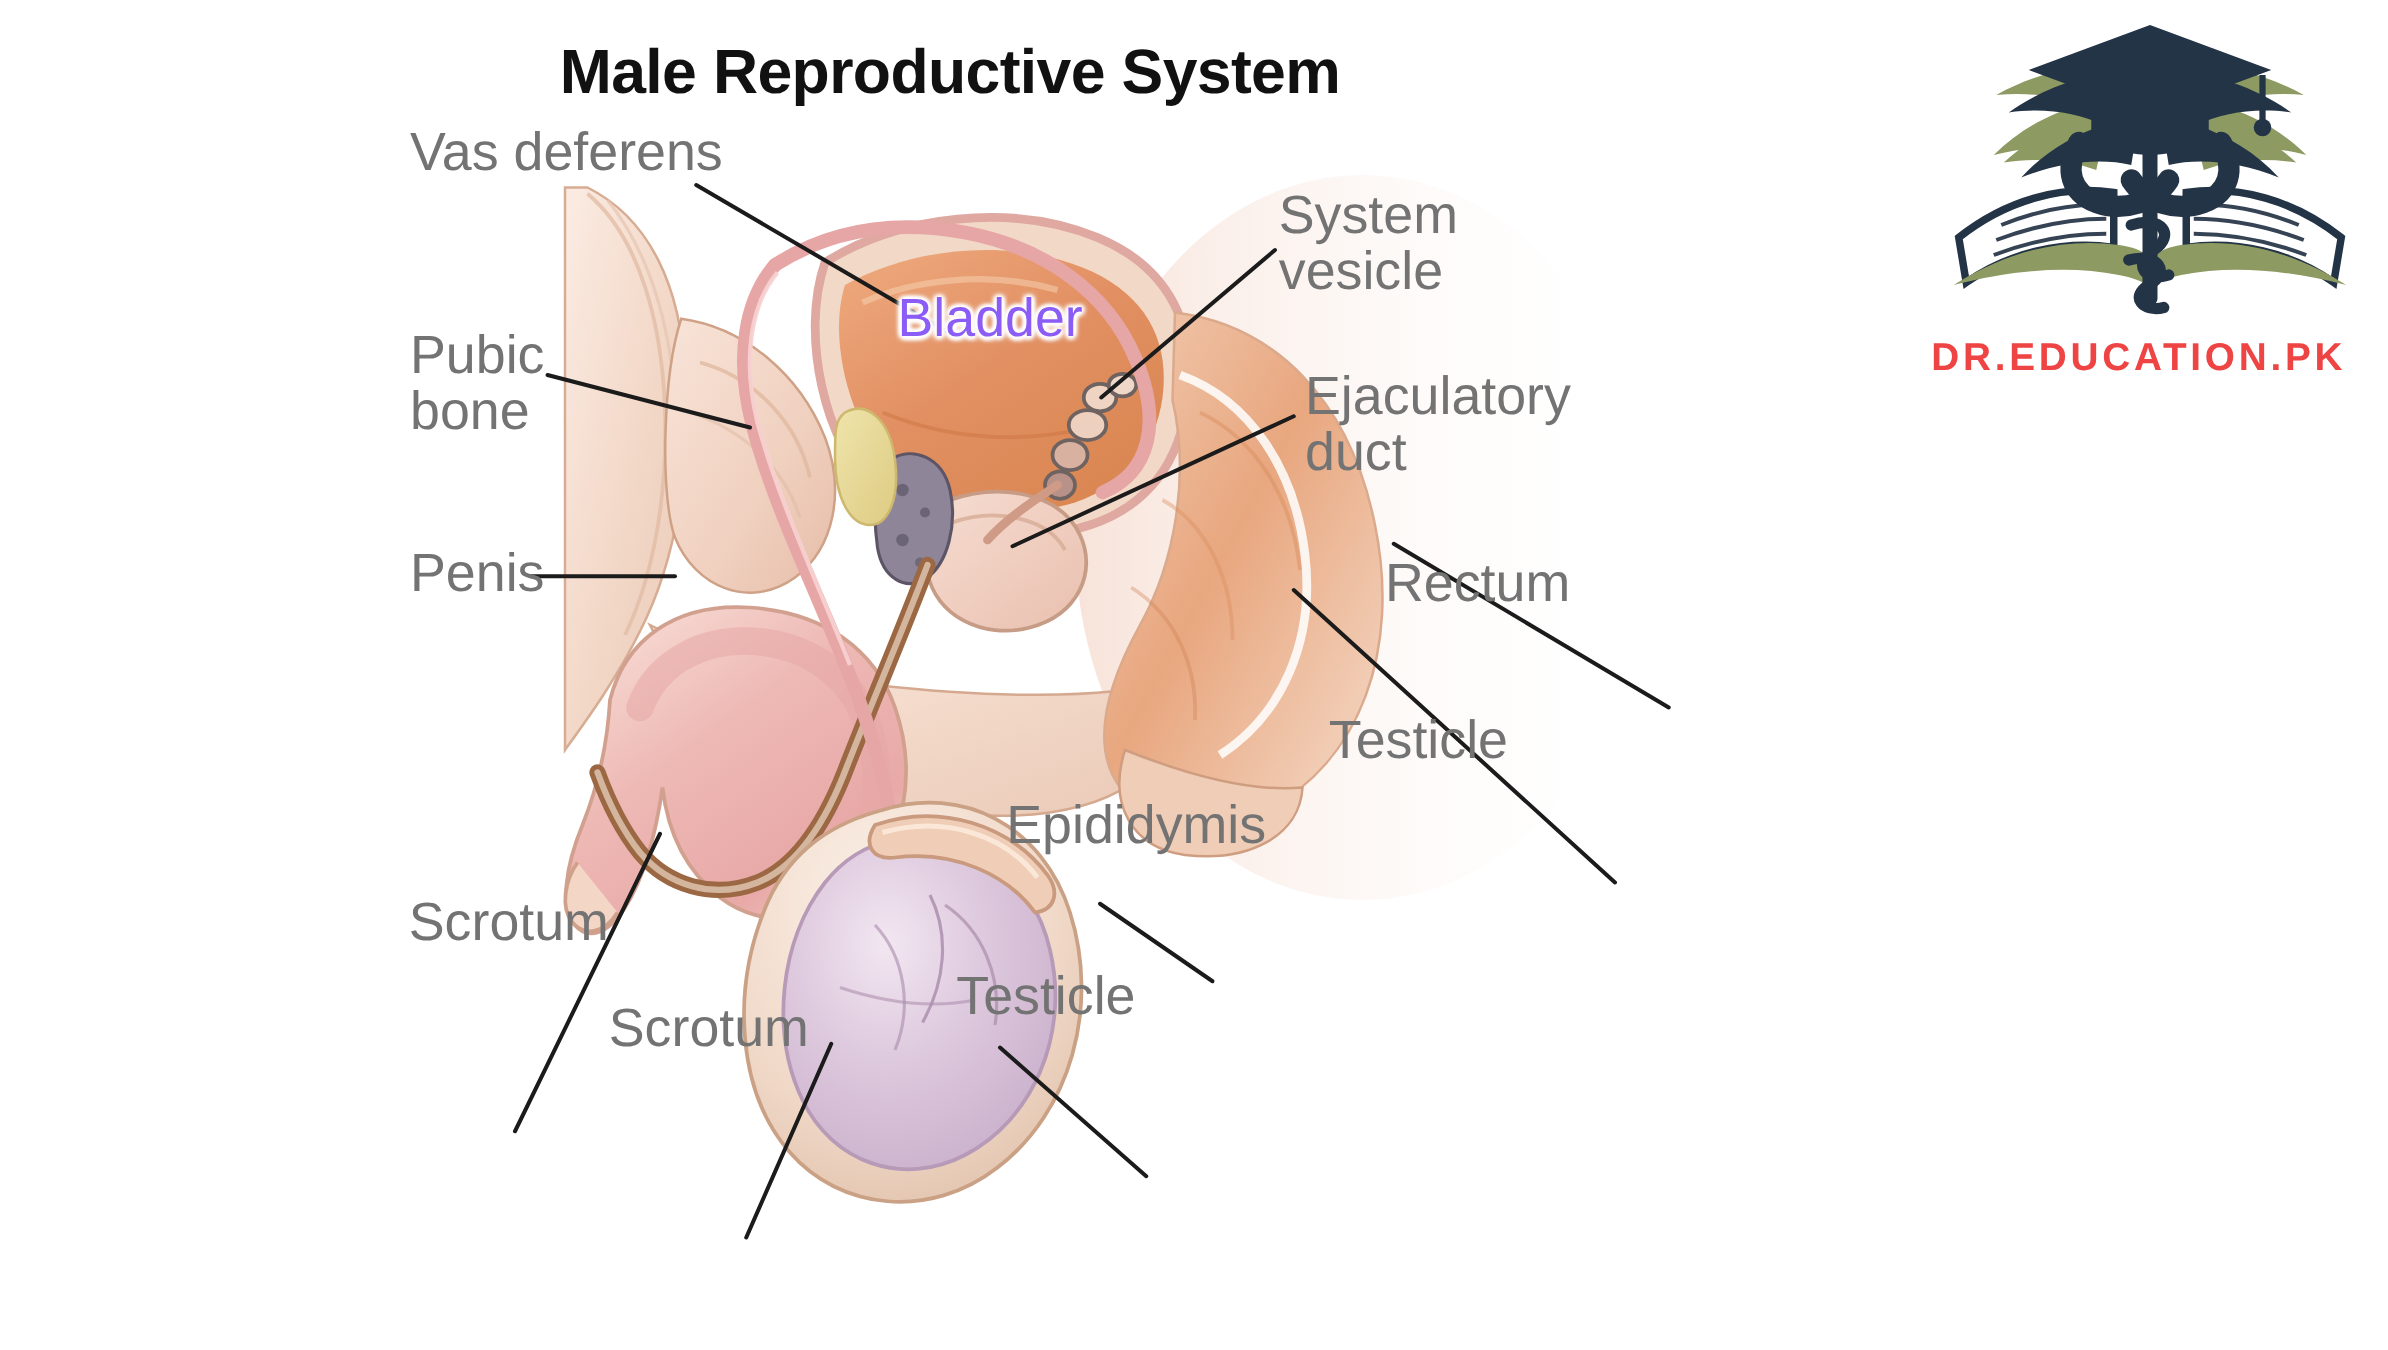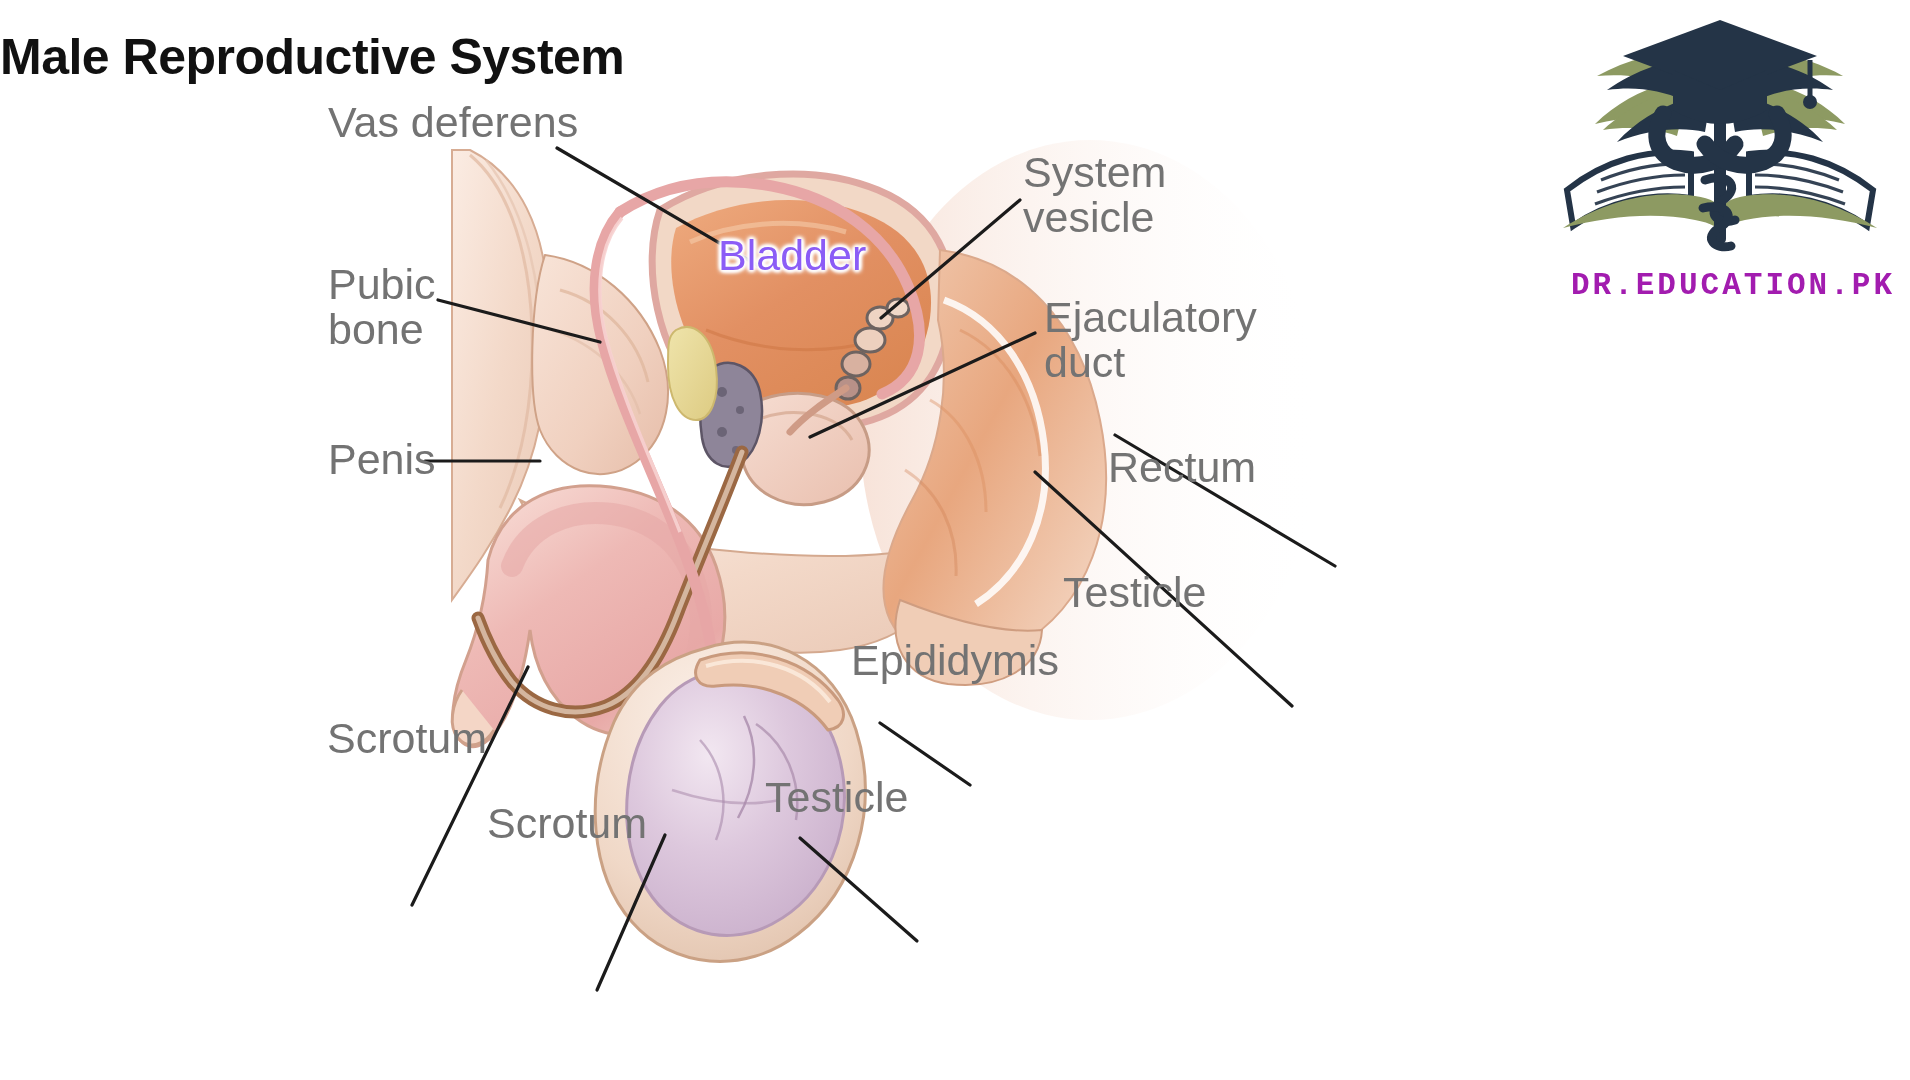--- a/index.html
+++ b/index.html
@@ -18,20 +18,21 @@
     background: #ffffff;
     overflow: hidden;
   }
 
   
   #diagram-title {
     position: absolute;
     left: 0;
     top: 28px;
     width: 1520px;
+    text-align: center;
     font-family: "Liberation Sans", sans-serif;
     font-weight: bold;
     font-size: 50px;
     letter-spacing: -0.5px;
     color: #111111;
     white-space: nowrap;
   }
 
   
   .label {
@@ -69,26 +70,26 @@
     top: 12px;
     width: 350px;
     height: 330px;
   }
   #logo-mark { position: absolute; left: 0; top: 0; width: 350px; height: 255px; }
   #logo-wordmark {
     position: absolute;
     left: 0;
     top: 256px;
     width: 350px;
-    text-align: right;
-    font-family: Liberation Mono, monospace;
+    text-align: left;
+    font-family: Liberation Sans, sans-serif;
     font-size: 31px;
     font-weight: bold;
     letter-spacing: 3.0px;
-    color: #a21caf;
+    color: #ef4444;
     white-space: nowrap;
   }
 </style>
 </head>
 <body>
 
 <div id="stage">
 
   <div id="diagram-title">Male Reproductive System</div>
 
@@ -322,21 +323,21 @@
   <div class="label" style="left:1023px; top:150px;">System
 vesicle</div>
 
   <div class="label" style="left:1044px; top:295px;">Ejaculatory
 duct</div>
 
   <div class="label" style="left:1108px; top:445px;">Rectum</div>
 
   <div class="label" style="left:1063px; top:570px;">Testicle</div>
 
-  <div class="label" style="left:805px; top:638px;margin-left:46px;">Epididymis</div>
+  <div class="label" style="left:805px; top:638px;">Epididymis</div>
 
   <div class="label" style="left:765px; top:775px;">Testicle</div>
 
   <div id="logo-block">
     <svg id="logo-mark" viewBox="0 0 350 255" xmlns="http://www.w3.org/2000/svg">
 
       <g fill="#8d9a62">
         <path d="M168 40 C 130 36, 88 44, 52 64 C 76 62, 100 64, 120 72
                  C 96 78, 70 92, 50 112 C 80 104, 112 104, 140 112
                  C 150 92, 158 62, 168 40 Z"></path>

